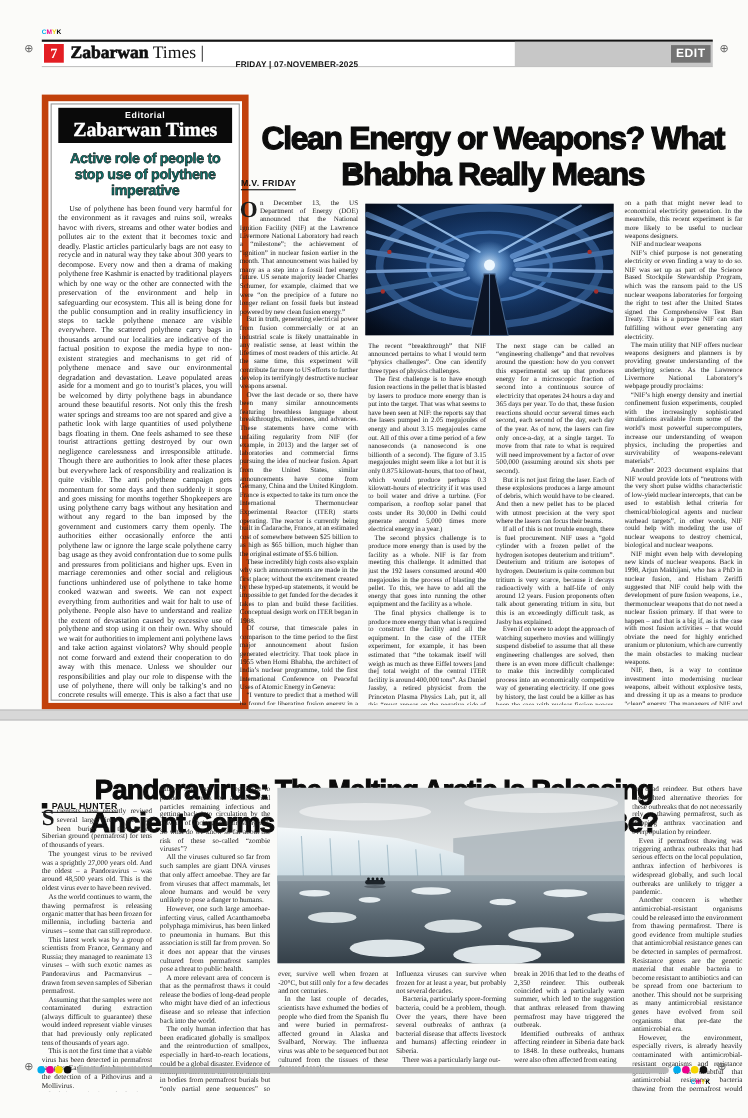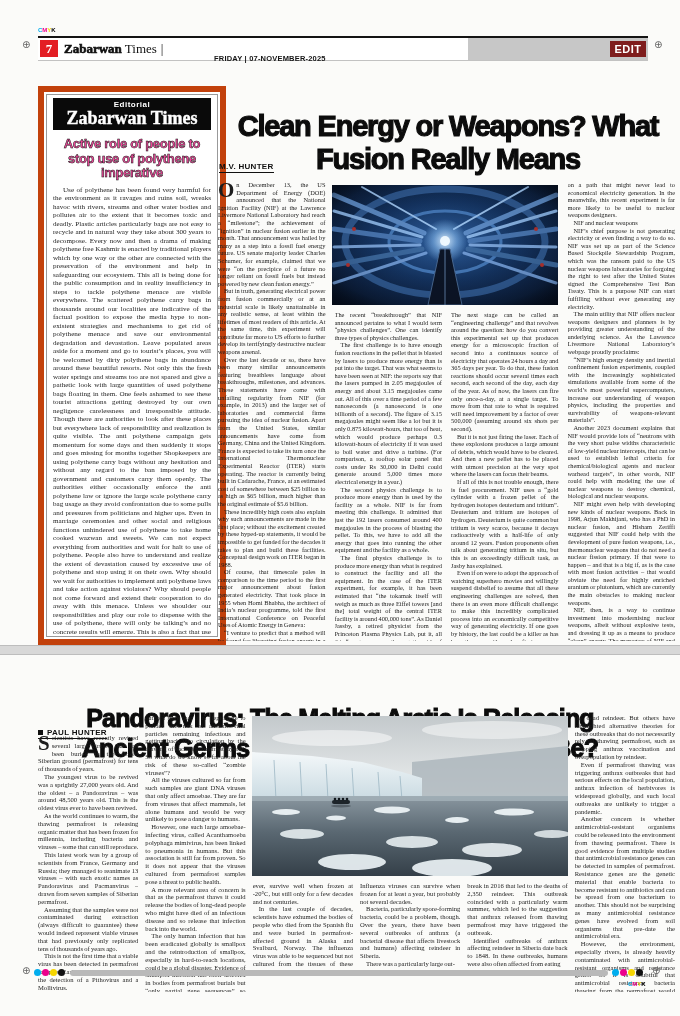--- a/index.html
+++ b/index.html
@@ -18,34 +18,34 @@
   .dots{position:absolute;display:flex;gap:1px;}
   .dots i{width:7px;height:7px;border-radius:50%;display:block;}
   .dot-c{background:#00adee;} .dot-m{background:#ec008c;} .dot-y{background:#f5d500;} .dot-k{background:#111;}
   .press-bar{position:absolute;height:6px;background:#b9b9b9;border-radius:3px;}
   
   .masthead-bar{position:absolute;left:38px;top:36px;width:610px;height:22px;background:#fff;
     border-top:2px solid #141414;border-bottom:1px solid #c2c2c2;}
   .bar-gray{position:absolute;left:430px;top:0;right:0;bottom:0;background:#c7c7c7;}
   .pagenum-box{position:absolute;left:2px;top:2px;width:18px;height:17px;background:#e31e24;
     color:#fff;font:bold 13px/17px "Liberation Serif",serif;text-align:center;}
-  .nameplate{position:absolute;left:26px;top:1px;font-size:13px;line-height:20px;white-space:nowrap;color:#111;}
+  .nameplate{position:absolute;left:26px;top:1px;font-size:16px;line-height:20px;white-space:nowrap;color:#111;}
   .nameplate .heavy{font-weight:bold;-webkit-text-stroke:0.6px #111;}
   .nameplate .sep{margin-left:4px;font-weight:normal;}
   .dateline{position:absolute;left:176px;top:16px;font:bold 7.5px "Liberation Sans",sans-serif;letter-spacing:.2px;color:#141414;}
-  .edit-btn{position:absolute;right:2px;top:3px;width:36px;height:16px;background:#7f1d1d;
+  .edit-btn{position:absolute;right:2px;top:3px;width:36px;height:16px;background:#737373;
     color:#fff;font:900 11px/16px "Liberation Sans",sans-serif;text-align:center;letter-spacing:.5px;cursor:pointer;}
   
   .editorial{position:absolute;left:38px;top:86px;width:176px;height:547px;border:6px solid #c2410c;background:#fff;}
   .editorial-inner{position:absolute;inset:2px;border:1px solid #999;padding:3px 6px 4px;overflow:hidden;}
   .ed-mast{background:#0a0a0a;color:#fff;text-align:center;padding:2px 0 3px;}
   .ed-kicker{font:bold 8px "Liberation Sans",sans-serif;letter-spacing:.5px;}
   .ed-mast-title{font:bold 18px/18px "Liberation Serif",serif;-webkit-text-stroke:.4px #fff;}
   .ed-title{margin:7px 1px 5px;text-align:center;font:800 13px/14.5px "Liberation Sans",sans-serif;
-    letter-spacing:-.3px;-webkit-text-stroke:.5px #111;color:#ec4899;}
+    letter-spacing:-.3px;-webkit-text-stroke:.5px #111;color:#0f766e;}
   .ed-body{font-size:7.1px;line-height:8.5px;text-align:justify;text-indent:10px;color:#1c1c1c;
     height:448px;overflow:hidden;word-spacing:-.3px;}
   
   .headline{position:absolute;text-align:center;color:#0c0c0c;font-family:"Liberation Sans","DejaVu Sans",sans-serif;font-weight:900;margin-top:46px;}
   .headline div{white-space:nowrap;}
   .byline{position:absolute;font:bold 8px "Liberation Sans",sans-serif;letter-spacing:.3px;color:#111;
     border-bottom:1.5px solid #111;padding-bottom:1px;}
   .byline .sq{display:inline-block;width:5px;height:5px;background:#111;margin-right:4px;}
   .cols{position:absolute;display:grid;}
   .article-col{overflow:hidden;font-size:6.4px;line-height:7.6px;text-align:justify;color:#1d1d1d;word-spacing:-.4px;}
@@ -89,23 +89,23 @@
       <div class="ed-kicker">Editorial</div>
       <div class="ed-mast-title">Zabarwan Times</div>
     </div>
     <div class="ed-title">Active role of people to stop use of polythene imperative</div>
     <div class="ed-body">Use of polythene has been found very harmful for the environment as it ravages and ruins soil, wreaks havoc with rivers, streams and other water bodies and pollutes air to the extent that it becomes toxic and deadly. Plastic articles particularly bags are not easy to recycle and in natural way they take about 300 years to decompose. Every now and then a drama of making polythene free Kashmir is enacted by traditional players which by one way or the other are connected with the preservation of the environment and help in safeguarding our ecosystem. This all is being done for the public consumption and in reality insufficiency in steps to tackle polythene menace are visible everywhere. The scattered polythene carry bags in thousands around our localities are indicative of the factual position to expose the media hype to non-existent strategies and mechanisms to get rid of polythene menace and save our environmental degradation and devastation. Leave populated areas aside for a moment and go to tourist’s places, you will be welcomed by dirty polythene bags in abundance around these beautiful resorts. Not only this the fresh water springs and streams too are not spared and give a pathetic look with large quantities of used polythene bags floating in them. One feels ashamed to see these tourist attractions getting destroyed by our own negligence carelessness and irresponsible attitude. Though there are authorities to look after these places but everywhere lack of responsibility and realization is quite visible. The anti polythene campaign gets momentum for some days and then suddenly it stops and goes missing for months together Shopkeepers are using polythene carry bags without any hesitation and without any regard to the ban imposed by the government and customers carry them openly. The authorities either occasionally enforce the anti polythene law or ignore the large scale polythene carry bag usage as they avoid confrontation due to some pulls and pressures from politicians and higher ups. Even in marriage ceremonies and other social and religious functions unhindered use of polythene to take home cooked wazwan and sweets. We can not expect everything from authorities and wait for halt to use of polythene. People also have to understand and realize the extent of devastation caused by excessive use of polythene and stop using it on their own. Why should we wait for authorities to implement anti polythene laws and take action against violators? Why should people not come forward and extend their cooperation to do away with this menace. Unless we shoulder our responsibilities and play our role to dispense with the use of polythene, there will only be talking’s and no concrete results will emerge. This is also a fact that use of polythene cannot be done away with completely unless a viable alternative to polythene is introduced and a strict policy is put in place. The present carry bags introduced in place of polythene bags are not durable and get torn even before they are out for use. The question arises that whether we are at all concerned about the ruination caused by dangerous polythene and its destructive impaction on our environment and ecological balance. If we are then immediate steps are needed to stop use of polythene and introduce severe punishment for violations. Polythene is a big menace and it causes more ruination and hazards to already devastated and polluted environment.</div>
   </div>
 </div>
 
 <div class="headline fusion-headline">
   <div>Clean Energy or Weapons? What</div>
-  <div>Fusion Really Means</div>
-</div>
-<div class="byline" style="left:219px;top:162px;">M.V. HUNTER</div>
+  <div>Bhabha Really Means</div>
+</div>
+<div class="byline" style="left:219px;top:162px;">M.V. FRIDAY</div>
 <div class="deco-sq" style="left:318px;top:153px;"></div>
 
 <div class="cols fusion-cols">
   <div class="article-col dc">
       <p>On December 13, the US Department of Energy (DOE) announced that the National Ignition Facility (NIF) at the Lawrence Livermore National Laboratory had reach a “milestone”; the achievement of “ignition” in nuclear fusion earlier in the month. That announcement was hailed by many as a step into a fossil fuel energy future. US senate majority leader Charles Schumer, for example, claimed that we were “on the precipice of a future no longer reliant on fossil fuels but instead powered by new clean fusion energy.”</p>
       <p>But in truth, generating electrical power from fusion commercially or at an industrial scale is likely unattainable in any realistic sense, at least within the lifetimes of most readers of this article. At the same time, this experiment will contribute far more to US efforts to further develop its terrifyingly destructive nuclear weapons arsenal.</p>
       <p>Over the last decade or so, there have been many similar announcements featuring breathless language about breakthroughs, milestones, and advances. These statements have come with unfailing regularity from NIF (for example, in 2013) and the larger set of laboratories and commercial firms pursuing the idea of nuclear fusion. Apart from the United States, similar announcements have come from Germany, China and the United Kingdom. France is expected to take its turn once the International Thermonuclear Experimental Reactor (ITER) starts operating. The reactor is currently being built in Cadarache, France, at an estimated cost of somewhere between $25 billion to as high as $65 billion, much higher than the original estimate of $5.6 billion.</p>
       <p>These incredibly high costs also explain why such announcements are made in the first place; without the excitement created by these hyped-up statements, it would be impossible to get funded for the decades it takes to plan and build these facilities. Conceptual design work on ITER began in 1988.</p>
       <p>Of course, that timescale pales in comparison to the time period to the first major announcement about fusion generated electricity. That took place in 1955 when Homi Bhabha, the architect of India’s nuclear programme, told the first International Conference on Peaceful Uses of Atomic Energy in Geneva:</p>
       <p>“I venture to predict that a method will be found for liberating fusion energy in a controlled manner within the next two decades. When that happens the energy problems of the world will have been solved for ever.” That would not be the last prediction about the imminence of fusion power that would be wrong.</p>

